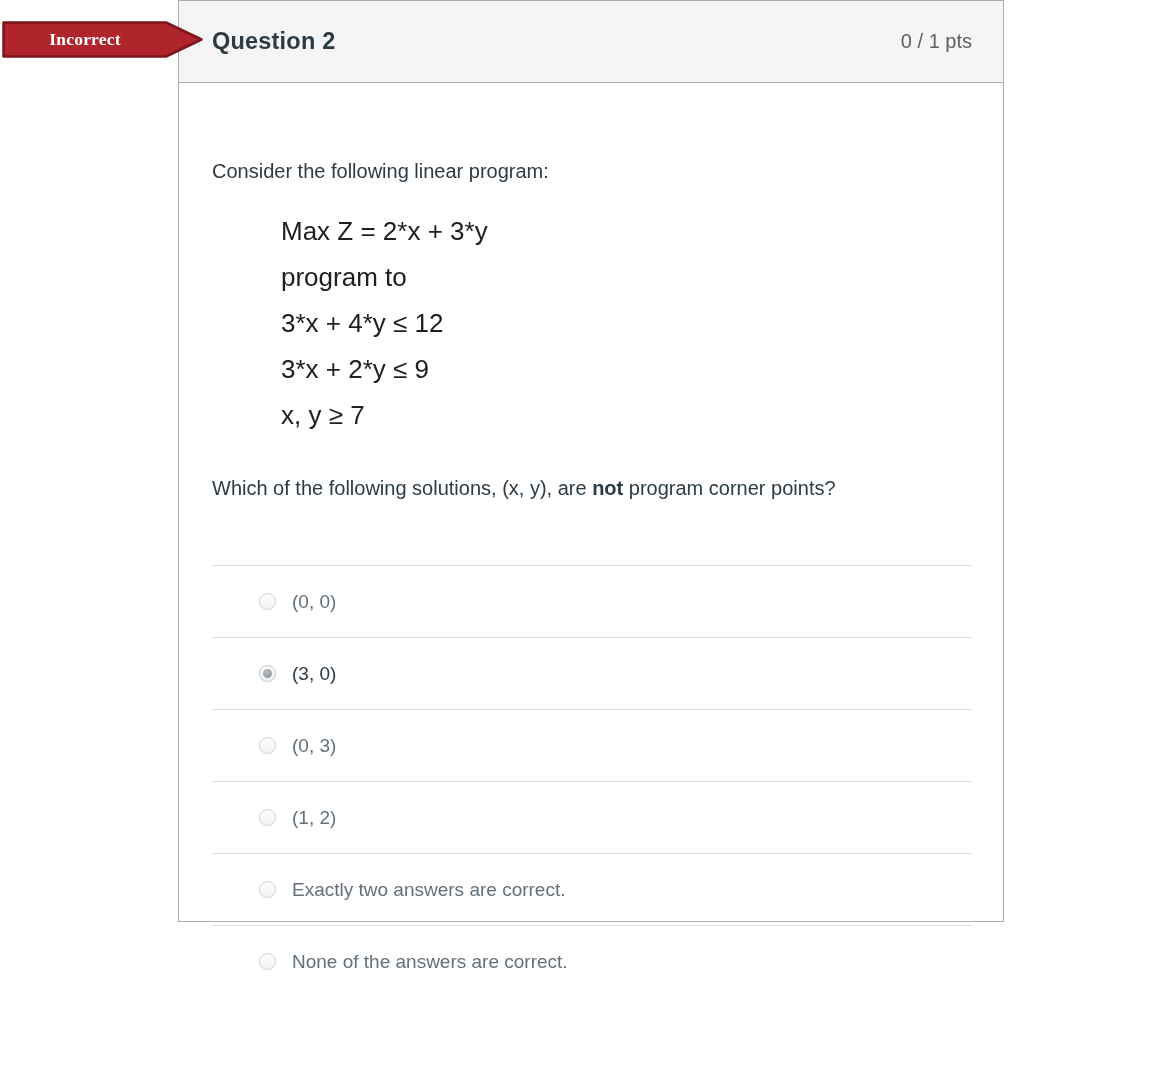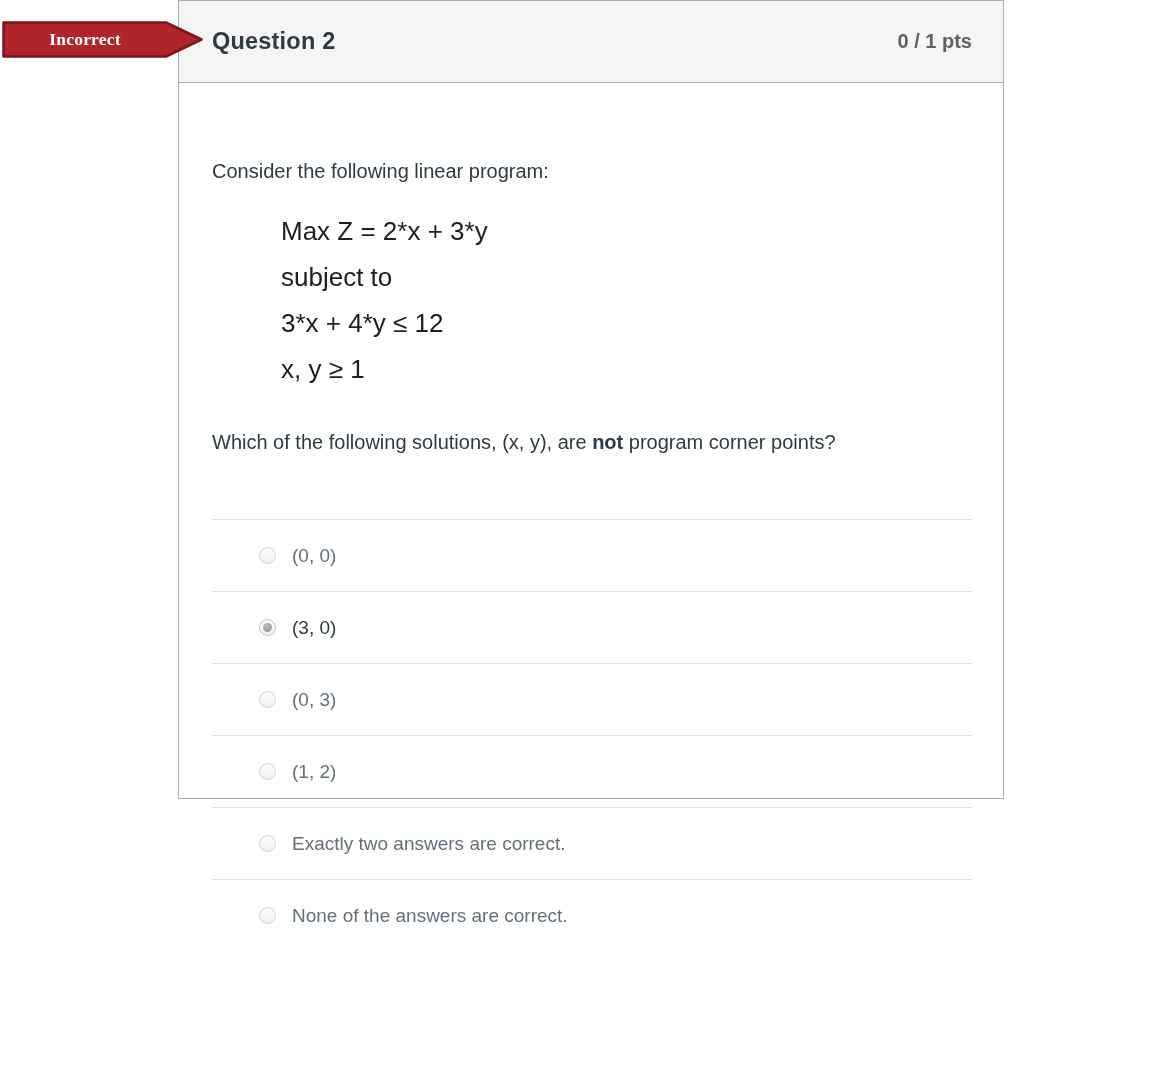--- a/index.html
+++ b/index.html
@@ -18,35 +18,35 @@
   *{margin:0;padding:0;box-sizing:border-box;}
   html,body{background:#ffffff;}
   body{
     width:1166px;height:1084px;position:relative;overflow:hidden;
     font-family:"Liberation Sans", sans-serif;
   }
   .page{position:relative;width:1166px;height:1084px;background:#ffffff;}
 
   
   .card{
-    position:absolute;left:178px;top:0;width:826px;height:799px;
+    position:absolute;left:178px;top:0;width:826px;height:922px;
     background:#ffffff;border:1px solid var(--card_border);
   }
   .card-header{
     height:82px;background:var(--header_bg);
     border-bottom:1px solid var(--card_border);
     display:flex;align-items:center;justify-content:space-between;
     padding:0 31px 0 33px;
   }
   .q-title{
     font-size:23.5px;font-weight:700;color:var(--title_text);
     letter-spacing:0.2px;
   }
   .q-pts{
-    font-size:20px;font-weight:700;color:var(--points_text);
+    font-size:20px;font-weight:400;color:var(--points_text);
   }
   .card-body{
     padding:73px 31px 0 33px;
   }
   .intro{
     font-size:20px;line-height:30px;color:var(--body_text);
   }
   .math{
     margin:22px 0 0 69px;
     font-size:26px;line-height:46px;color:var(--math_text);
@@ -105,23 +105,24 @@
     <div class="card-header">
       <span class="q-title">Question 2</span>
       <span class="q-pts">0 / 1 pts</span>
     </div>
 
     <div class="card-body">
       <p class="intro">Consider the following linear program:</p>
 
       <div class="math">
         <div class="math-line">Max Z = 2*x + 3*y</div>
-        <div class="math-line">subject to</div>
+        <div class="math-line">program to</div>
         <div class="math-line">3*x + 4*y ≤ 12</div>
-        <div class="math-line">x, y ≥ 1</div>
+        <div class="math-line">3*x + 2*y ≤ 9</div>
+        <div class="math-line">x, y ≥ 7</div>
       </div>
 
       <p class="prompt"><span>Which of the following solutions, (x, y), are </span><strong>not</strong><span> program corner points?</span></p>
 
       <div class="answers">
   <div class="answer-row">
     <span class="radio"></span>
     <span class="answer-label">(0, 0)</span>
   </div>
 

